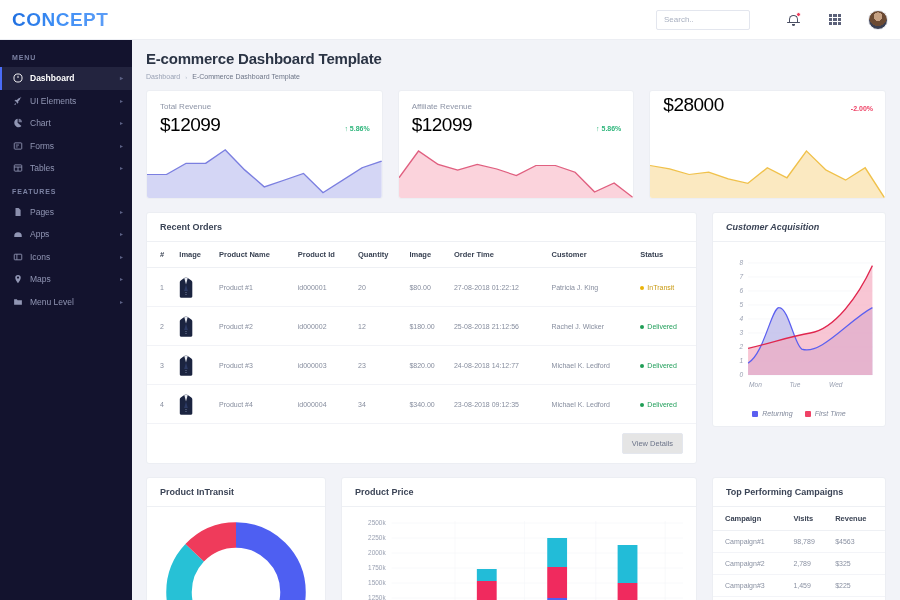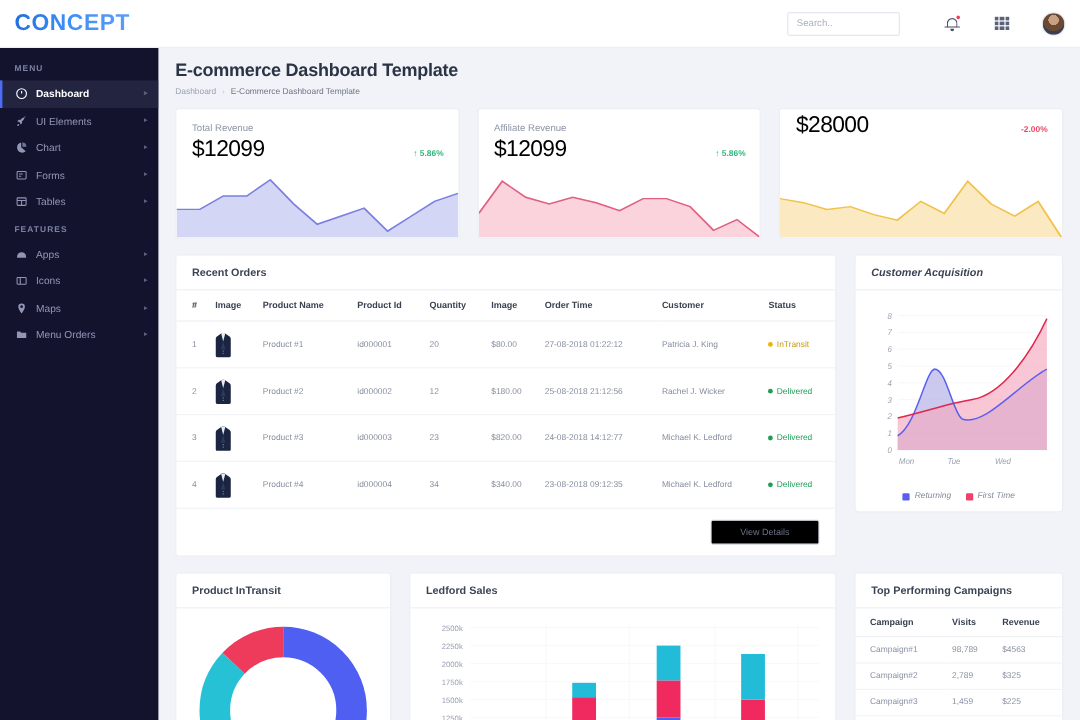--- a/index.html
+++ b/index.html
@@ -155,22 +155,22 @@
     width: 14px; height: 24px; position: relative; display: block;
   }
   .suit svg { width: 14px; height: 24px; display: block; }
   .dot { display: inline-block; width: 4px; height: 4px; border-radius: 50%; margin-right: 3px; vertical-align: middle; }
   .dot.transit { background: #eab308; }
   .dot.delivered { background: #1f9d55; }
   .st-transit { color: #c99a13; }
   .st-delivered { color: #23a05c; }
   .table-foot { padding: 9px 13px; display: flex; justify-content: flex-end; }
   .view-btn {
-    border: 1px solid #e4e7ee; background: #000000; color: #6c7489;
-    font-size: 7.5px; padding: 5px 24px; border-radius: 2px; cursor: pointer;
+    border: 1px solid #e4e7ee; background: #e5e5e5; color: #6c7489;
+    font-size: 7.5px; padding: 5px 9px; border-radius: 2px; cursor: pointer;
     font-family: "Liberation Sans", sans-serif;
   }
 
   
   .acq-body { padding: 6px 6px 6px 4px; }
   .acq-body svg { width: 100%; height: 152px; display: block; }
   .legend {
     display: flex; justify-content: center; gap: 12px; padding: 4px 0 9px 0;
   }
   .legend-item { display: flex; align-items: center; gap: 4px; font-size: 7px; color: #828a9c; }
@@ -287,20 +287,29 @@
               <rect x="2" y="3" width="12" height="10" rx="1.2"></rect>
               <path d="M2 6.5h12M8 6.5v6.5"></path>
             </svg>
         </span>
         <span>Tables</span>
         <span class="side-arrow">▸</span>
       </div>
 
       <div class="side-label">FEATURES</div>
 
+      <div class="side-item">
+        <span class="side-ico">
+          <svg viewBox="0 0 16 16" fill="currentColor">
+              <path d="M4 1.6h5l3.2 3.2v9.6H4z" opacity=".95"></path>
+            </svg>
+        </span>
+        <span>Pages</span>
+        <span class="side-arrow">▸</span>
+      </div>
 
       <div class="side-item">
         <span class="side-ico">
           <svg viewBox="0 0 16 16" fill="currentColor">
               <path d="M2 11a6 6 0 0112 0v1.6H2z"></path>
             </svg>
         </span>
         <span>Apps</span>
         <span class="side-arrow">▸</span>
       </div>
@@ -325,21 +334,21 @@
         <span>Maps</span>
         <span class="side-arrow">▸</span>
       </div>
 
       <div class="side-item">
         <span class="side-ico">
           <svg viewBox="0 0 16 16" fill="currentColor">
               <path d="M1.8 3.6h4.3l1.2 1.5h6.9v7.3H1.8z"></path>
             </svg>
         </span>
-        <span>Menu Orders</span>
+        <span>Menu Level</span>
         <span class="side-arrow">▸</span>
       </div>
     </div>
 
     <div class="main">
 
       <div class="page-title">E-commerce Dashboard Template</div>
       <div class="breadcrumb">
         <span class="bc-link">Dashboard</span>
         <span class="bc-sep">›</span>
@@ -564,21 +573,21 @@
           <div class="donut-wrap">
             <svg viewBox="0 0 100 100">
               <circle cx="50" cy="50" r="38" fill="none" stroke="#4e5ff2" stroke-width="17" stroke-dasharray="107.4 131.4" stroke-dashoffset="0" transform="rotate(-90 50 50)"></circle>
               <circle cx="50" cy="50" r="38" fill="none" stroke="#27c1d6" stroke-width="17" stroke-dasharray="100.2 138.6" stroke-dashoffset="-107.4" transform="rotate(-90 50 50)"></circle>
               <circle cx="50" cy="50" r="38" fill="none" stroke="#ef3b5b" stroke-width="17" stroke-dasharray="31.0 207.8" stroke-dashoffset="-207.6" transform="rotate(-90 50 50)"></circle>
             </svg>
           </div>
         </div>
 
         <div class="card sales-card">
-          <div class="card-head">Ledford Sales</div>
+          <div class="card-head">Product Price</div>
           <div class="sales-body">
             <svg viewBox="0 0 345 120" preserveAspectRatio="none">
               <g font-family="Liberation Sans, sans-serif" font-size="6.5" fill="#9aa1b2" text-anchor="end">
                 <text x="40" y="12.5">2500k</text>
                   <text x="40" y="27.5">2250k</text>
                 <text x="40" y="42.5">2000k</text>
                   <text x="40" y="57.5">1750k</text>
                 <text x="40" y="72.5">1500k</text>
                   <text x="40" y="87.5">1250k</text>
                 <text x="40" y="102.5">1000k</text>

